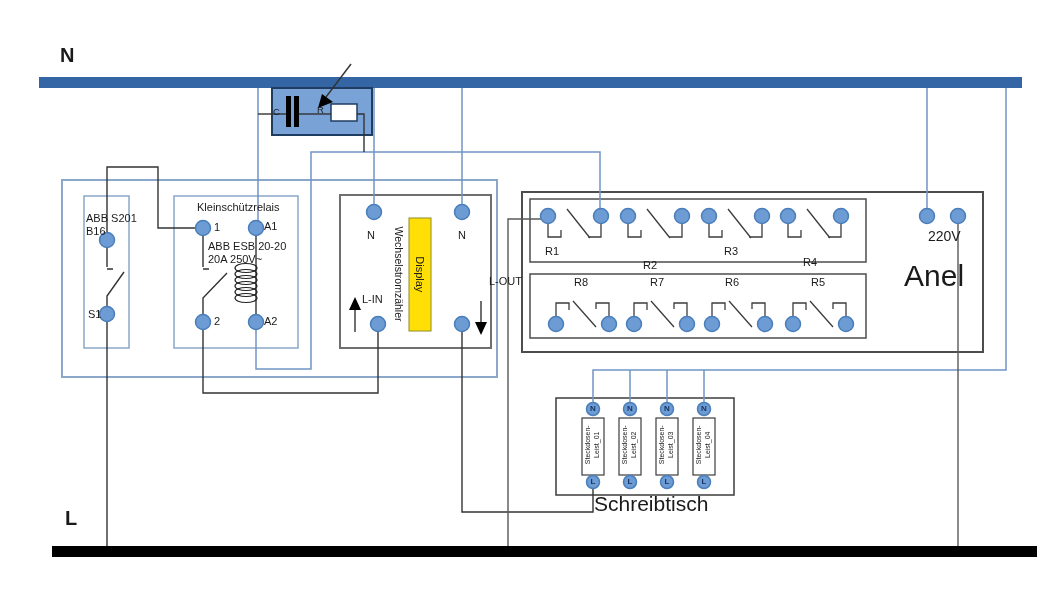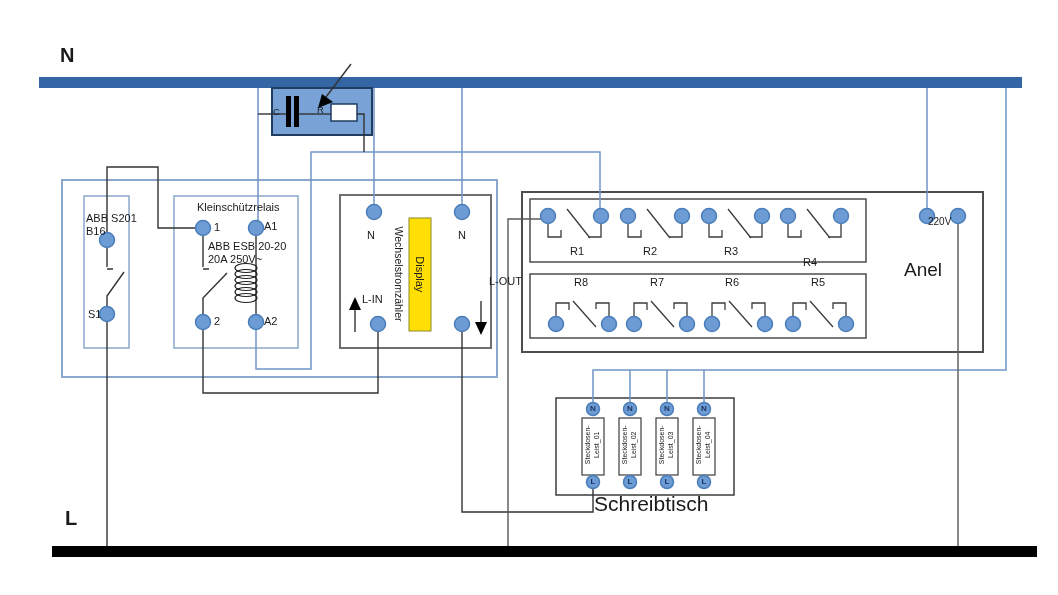--- a/index.html
+++ b/index.html
@@ -161,25 +161,25 @@
   <div class="lbl" style="left:214px;top:315px;">2</div>
   <div class="lbl" style="left:264px;top:315px;">A2</div>
 
   <div class="lbl" style="left:367px;top:229px;">N</div>
   <div class="lbl" style="left:458px;top:229px;">N</div>
   <div class="lbl vert" style="left:339px;top:268px;width:120px;font-size:10.5px;">Wechselstromzähler</div>
   <div class="lbl vert" style="left:360px;top:268px;width:120px;">Display</div>
   <div class="lbl" style="left:362px;top:293px;">L-IN</div>
   <div class="lbl" style="left:441px;top:275px;padding-left:48px;">L-OUT</div>
 
-  <div class="lbl" style="left:904px;top:259px;font-size:19px;">Anel</div>
-  <div class="lbl" style="left:928px;top:216px;font-size:10px;">220V</div>
-
-  <div class="lbl ctr" style="left:577px;top:245px;">R1</div>
-  <div class="lbl ctr" style="left:650px;top:245px;">R2</div>
+  <div class="lbl" style="left:904px;top:259px;font-size:30px;">Anel</div>
+  <div class="lbl" style="left:928px;top:228px;font-size:14px;">220V</div>
+
+  <div class="lbl ctr" style="left:552px;top:245px;">R1</div>
+  <div class="lbl ctr" style="left:650px;top:259px;">R2</div>
   <div class="lbl ctr" style="left:731px;top:245px;">R3</div>
   <div class="lbl ctr" style="left:810px;top:256px;">R4</div>
   <div class="lbl ctr" style="left:581px;top:276px;">R8</div>
   <div class="lbl ctr" style="left:657px;top:276px;">R7</div>
   <div class="lbl ctr" style="left:732px;top:276px;">R6</div>
   <div class="lbl ctr" style="left:818px;top:276px;">R5</div>
 
   <div class="lbl" style="left:594px;top:492px;font-size:21px;">Schreibtisch</div>
 
   <div class="lbl vertccw pre" style="left:563px;top:436px;width:60px;font-size:7px;">Steckdosen-

